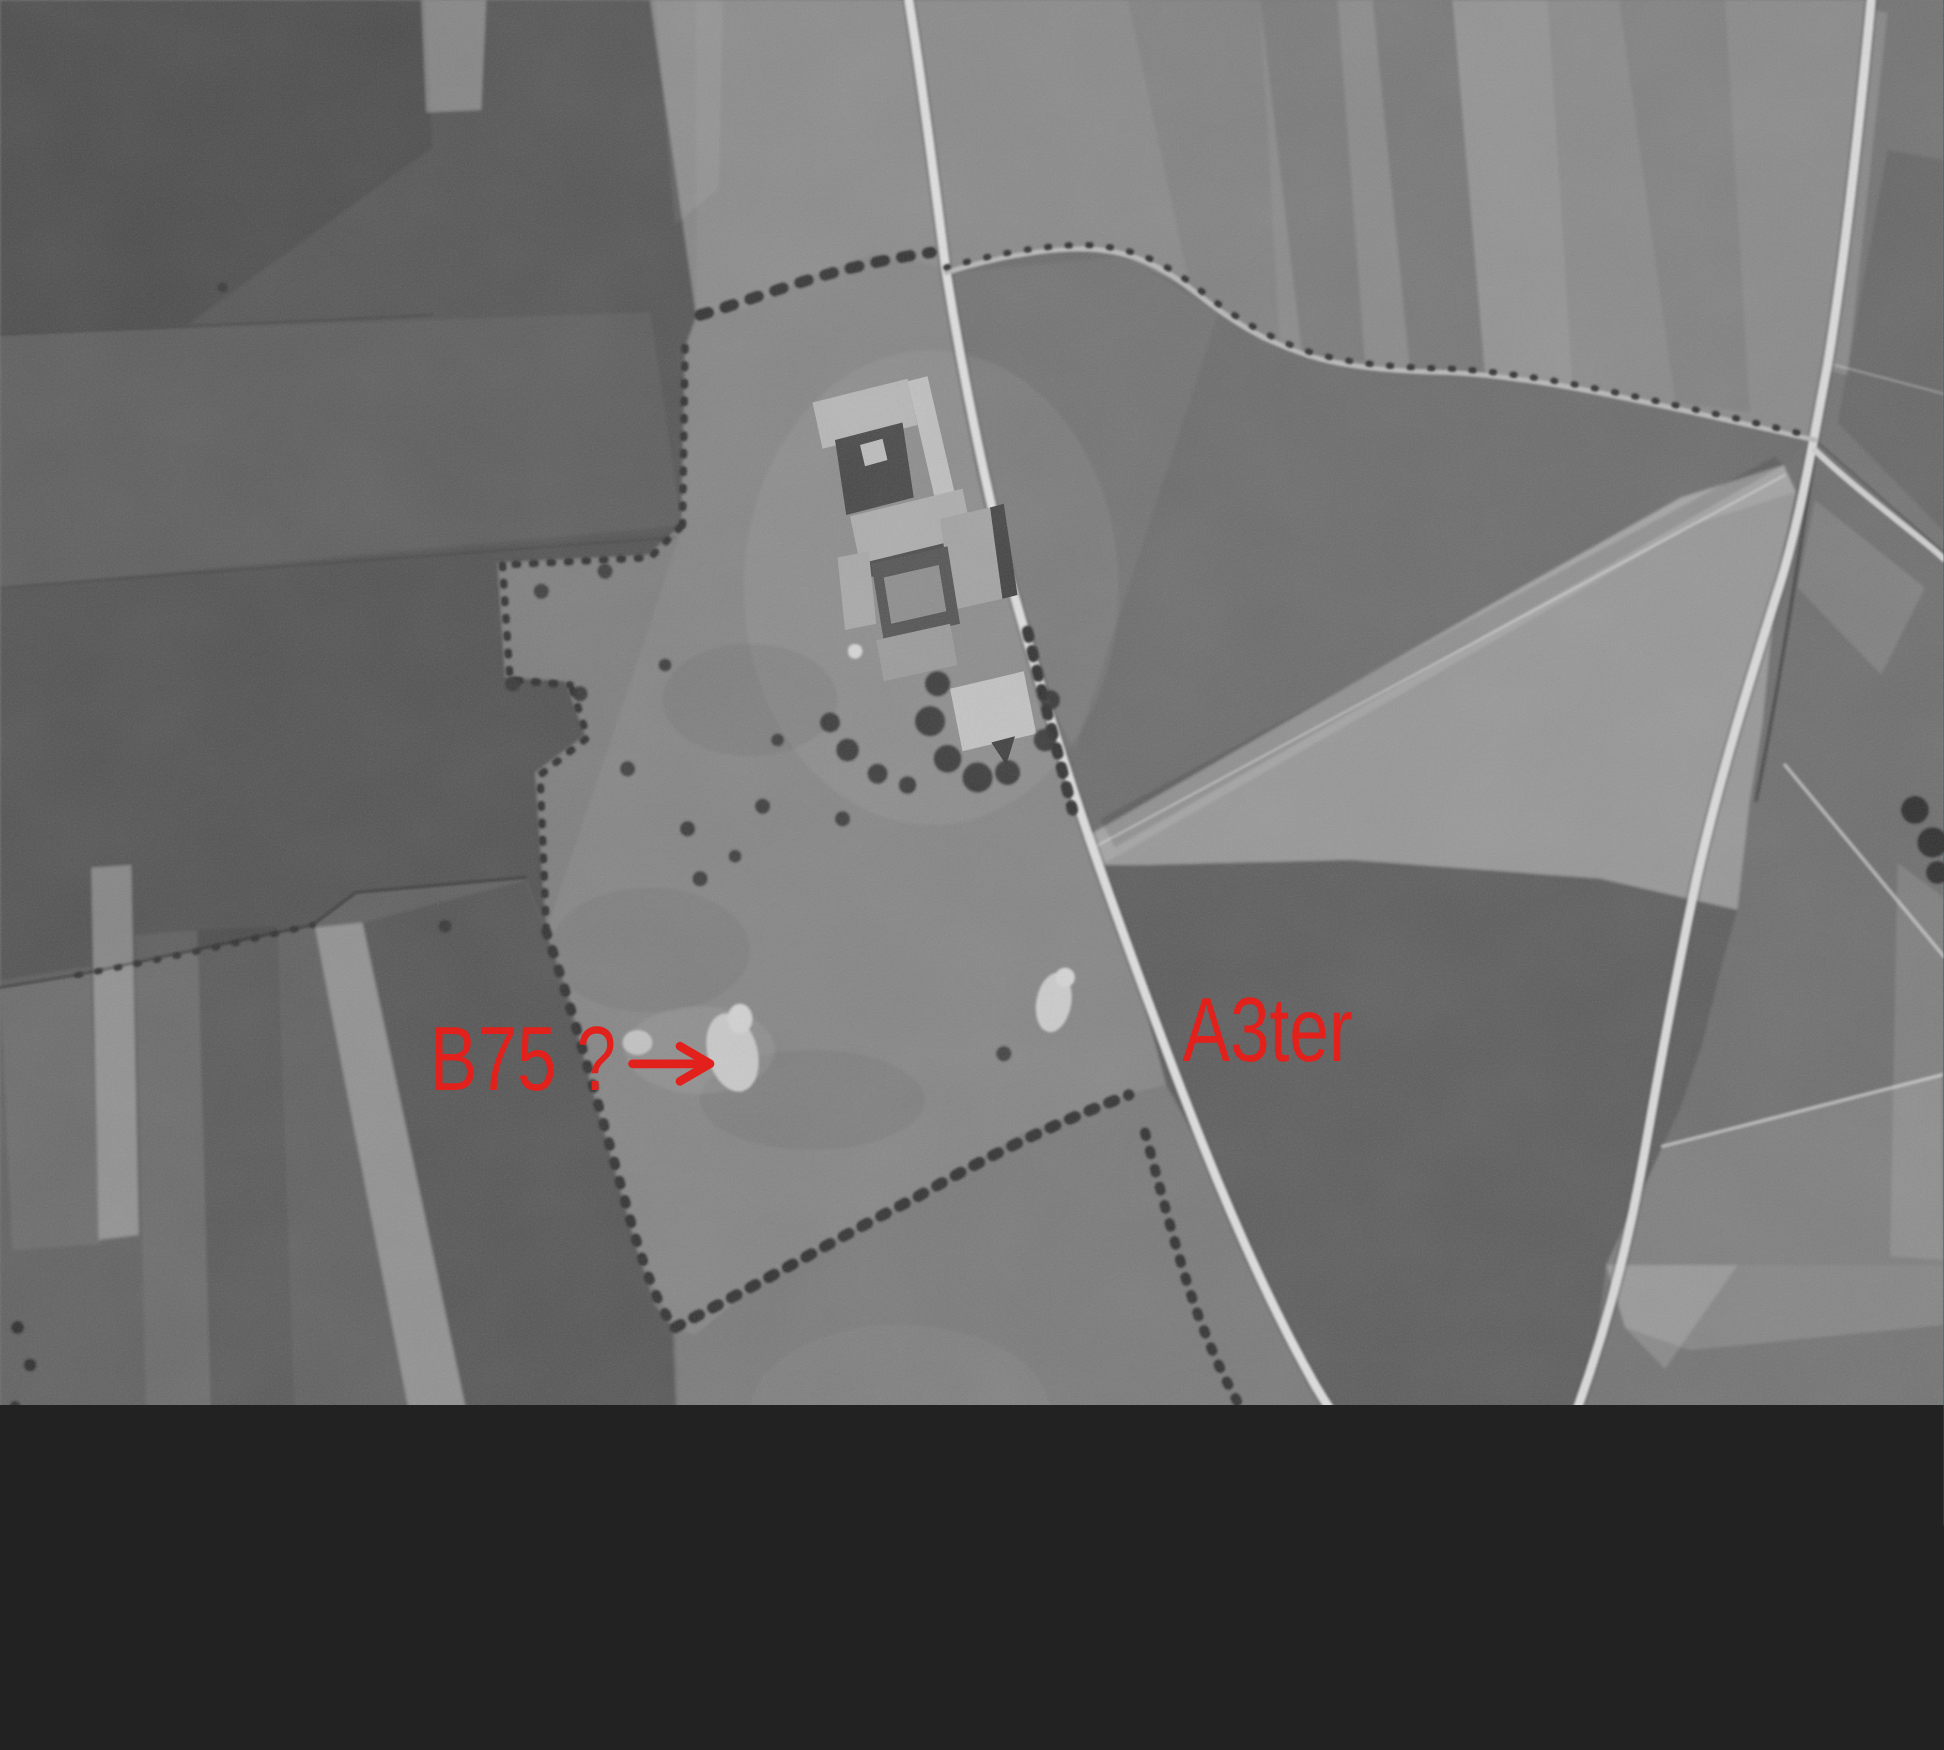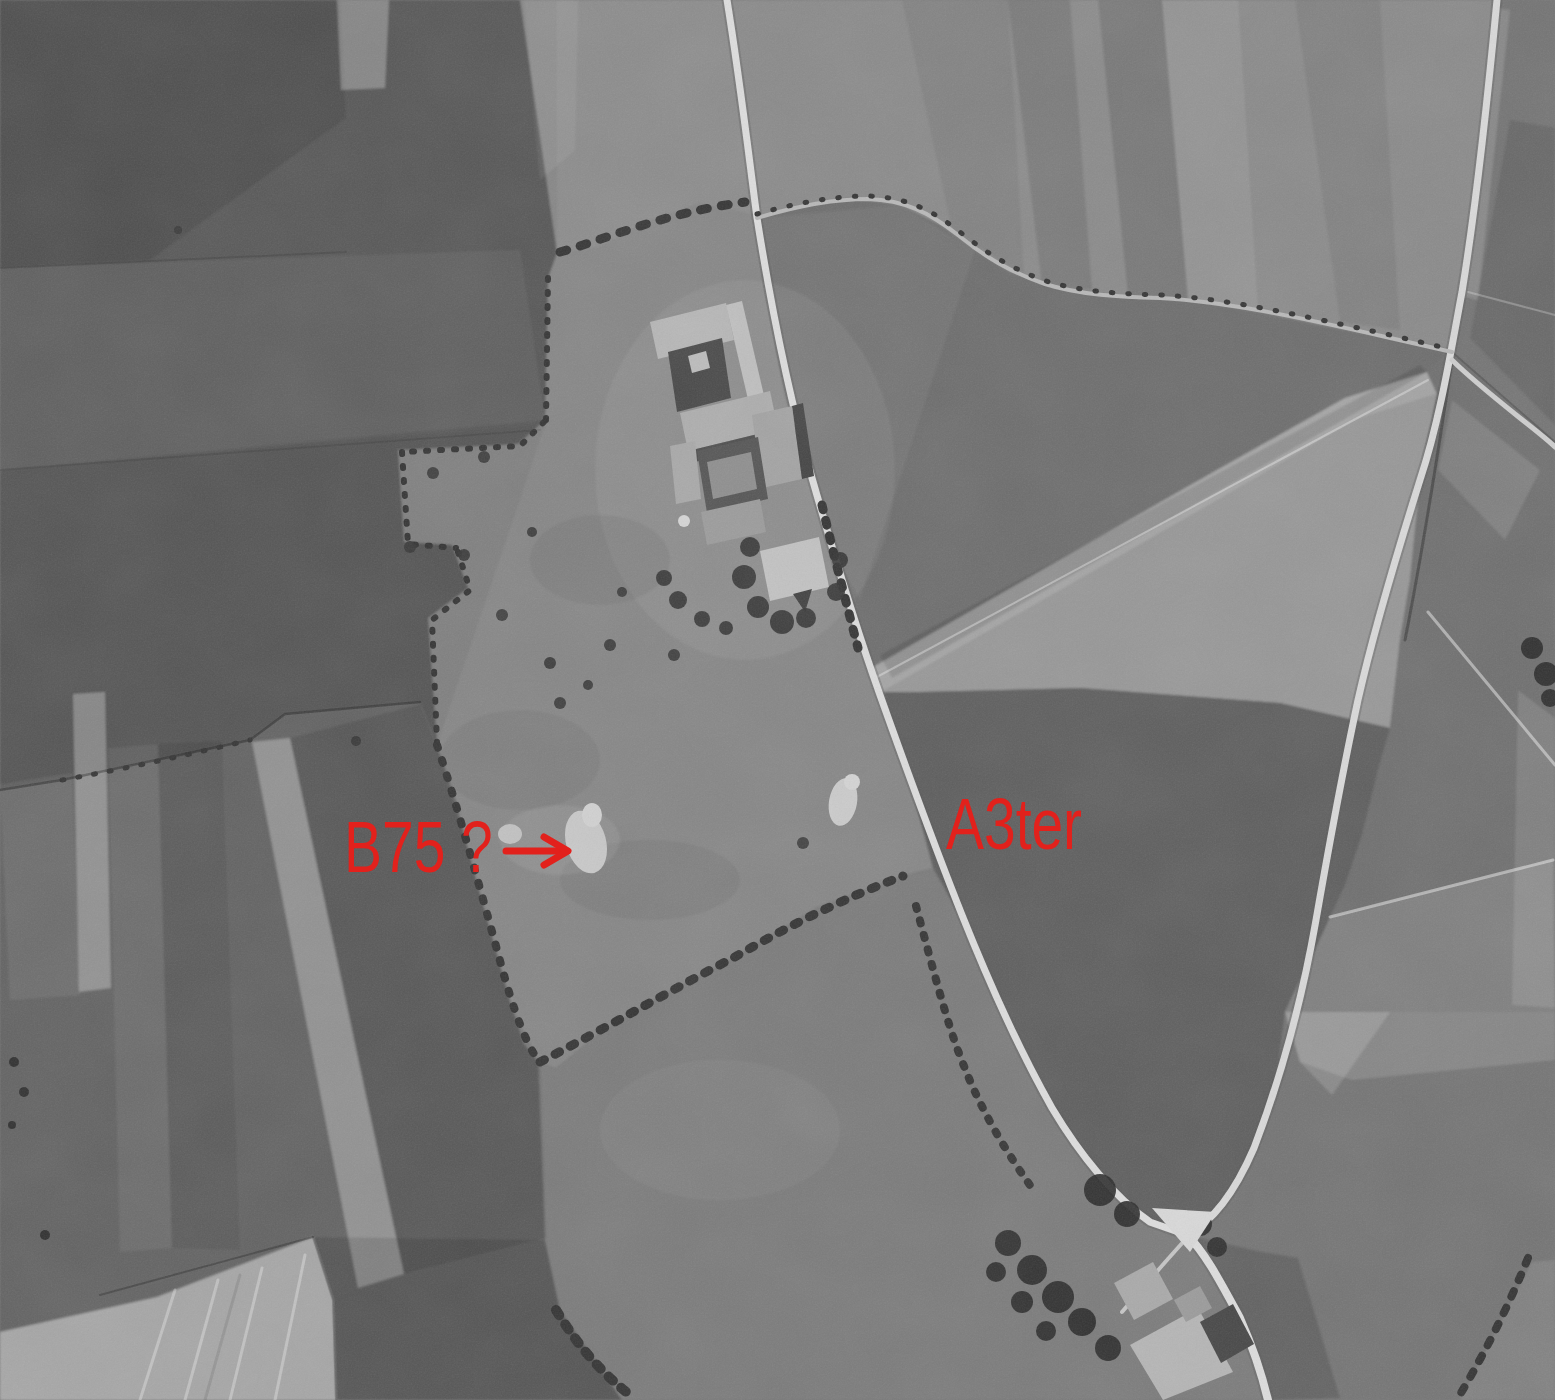--- a/index.html
+++ b/index.html
@@ -1,16 +1,16 @@
 <!DOCTYPE html>
 <html><head>
 <meta charset="utf-8">
 <style>
   html,body{margin:0;padding:0;background:#222;}
-  .stage{position:relative;width:1555px;height:1400px;background:#0f766e;overflow:hidden;
+  .stage{position:relative;width:1555px;height:1124px;background:#0f766e;overflow:hidden;
          font-family:"Liberation Sans", sans-serif;}
   .stage svg{position:absolute;left:0;top:0;display:block;}
   text.annot{font-family:"Liberation Sans", sans-serif;}
 </style>
 </head>
 <body>
 
 <div class="stage">
   <svg id="scene" width="1555" height="1400" viewBox="0 0 1555 1400" aria-label="">
     <defs>

